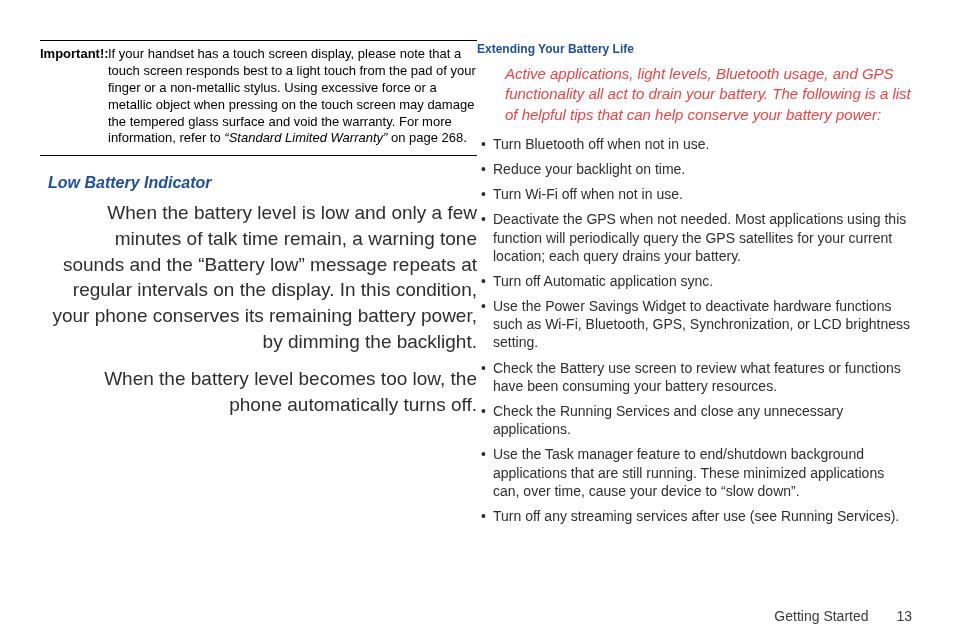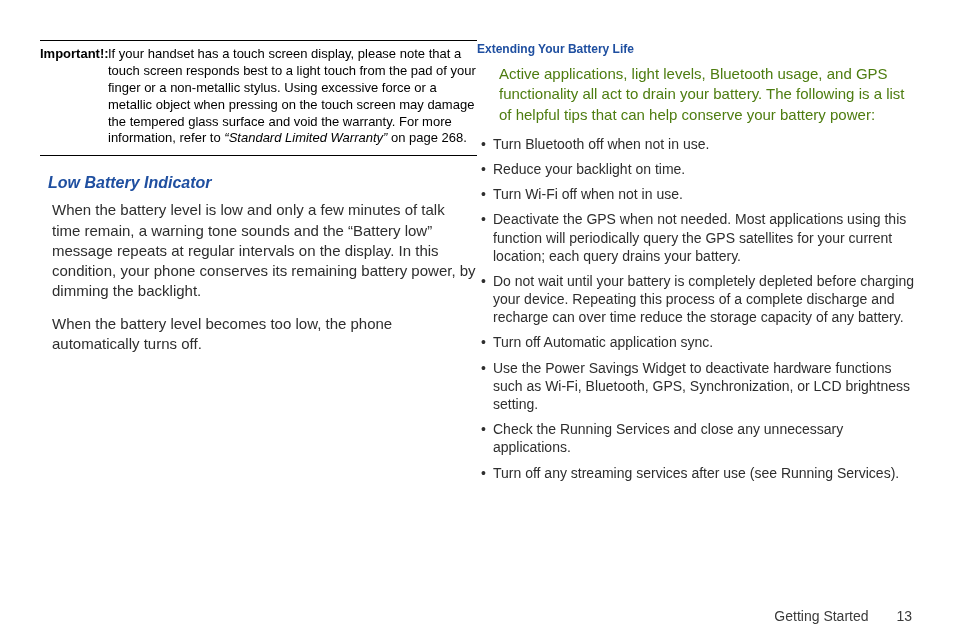--- a/index.html
+++ b/index.html
@@ -47,30 +47,32 @@
     font-size: 16px;
     margin: 18px 0 8px 8px;
   }
   .heading {
     color: #1f4fa0;
     font-weight: bold;
     font-size: 12px;
     margin: 2px 0 8px 0;
   }
   .body-text {
-    font-size: 15px;
+    font-size: 19px;
     line-height: 1.35;
     margin: 0 0 12px 12px;
     color: #2e2e2e;
+    text-align: right;
   }
   .body-text-right {
     font-size: 15px;
     line-height: 1.35;
-    margin: 0 0 10px 22px;
-    color: #4d7c0f;
+    margin: 0 0 10px 28px;
+    color: #ef4444;
+    font-style: italic;
   }
   ul.bullets {
     list-style: none;
     margin: 0 0 0 2px;
   }
   ul.bullets li {
     font-size: 14px;
     line-height: 1.3;
     color: #2e2e2e;
     position: relative;
@@ -113,24 +115,25 @@
   </div>
 
   <div class="col col-right">
     <div class="heading">Extending Your Battery Life</div>
     <p class="body-text-right">Active applications, light levels, Bluetooth usage, and GPS functionality all act to drain your battery. The following is a list of helpful tips that can help conserve your battery power:</p>
     <ul class="bullets">
       <li>Turn Bluetooth off when not in use.</li>
       <li>Reduce your backlight on time.</li>
       <li>Turn Wi-Fi off when not in use.</li>
       <li>Deactivate the GPS when not needed. Most applications using this function will periodically query the GPS satellites for your current location; each query drains your battery.</li>
-      <li>Do not wait until your battery is completely depleted before charging your device. Repeating this process of a complete discharge and recharge can over time reduce the storage capacity of any battery.</li>
       <li>Turn off Automatic application sync.</li>
       <li>Use the Power Savings Widget to deactivate hardware functions such as Wi-Fi, Bluetooth, GPS, Synchronization, or LCD brightness setting.</li>
+      <li>Check the Battery use screen to review what features or functions have been consuming your battery resources.</li>
       <li>Check the Running Services and close any unnecessary applications.</li>
+      <li>Use the Task manager feature to end/shutdown background applications that are still running. These minimized applications can, over time, cause your device to “slow down”.</li>
       <li>Turn off any streaming services after use (see Running Services).</li>
     </ul>
   </div>
 </div>
 
 <div class="footer">
   <span>Getting Started</span>
   <span class="pn">13</span>
 </div>
 

